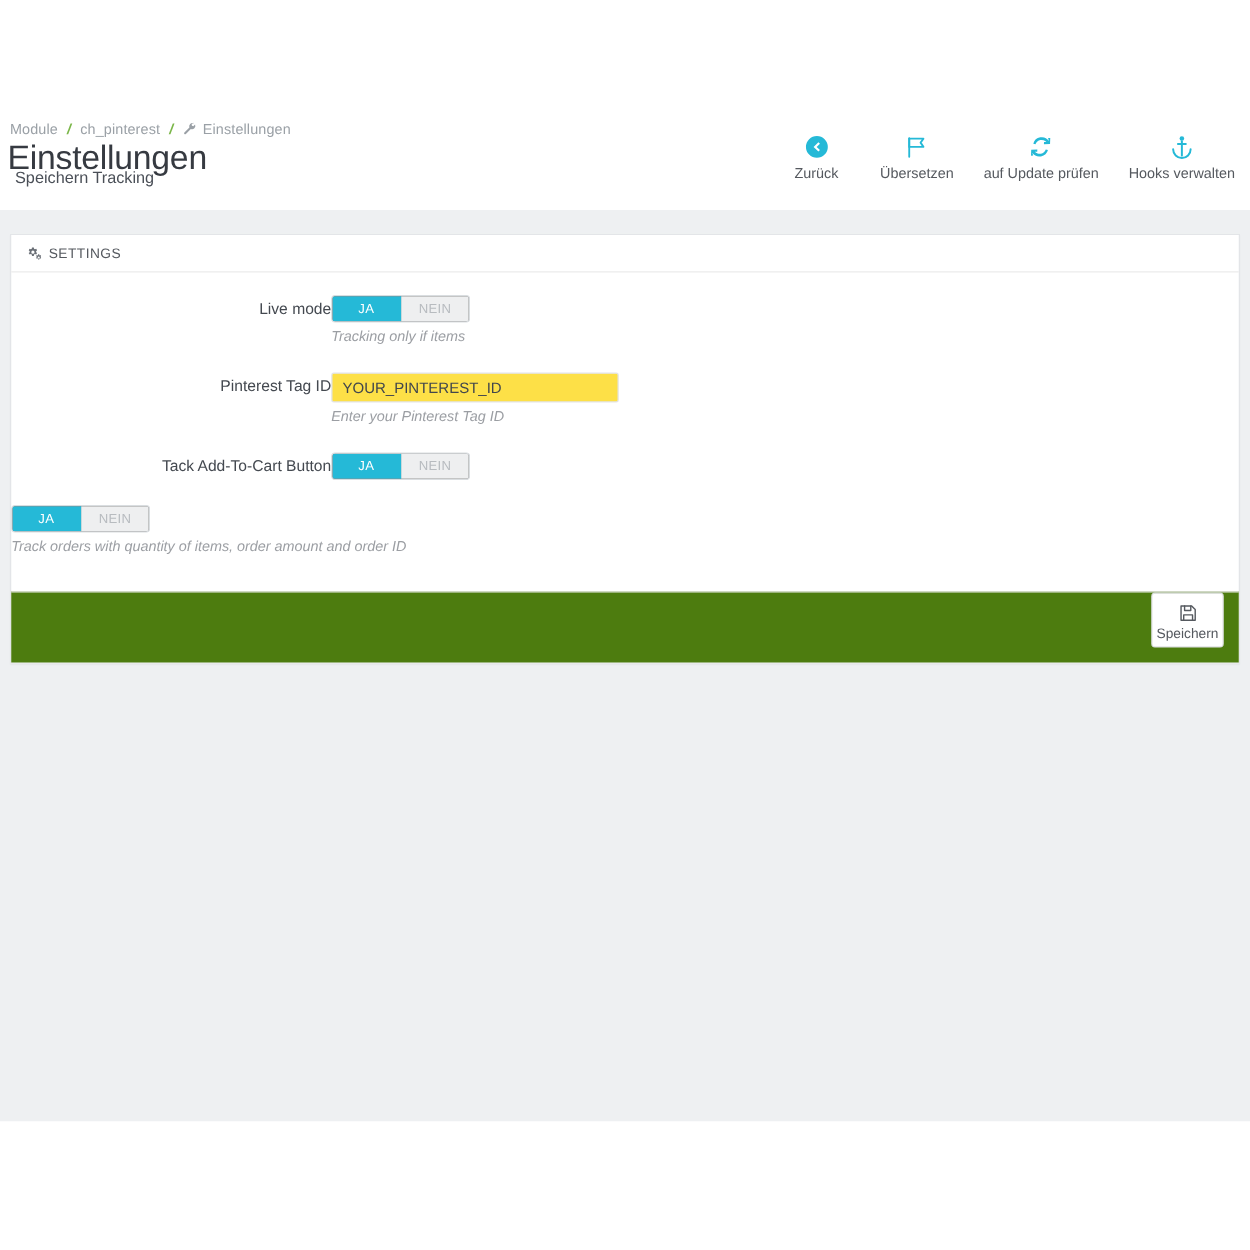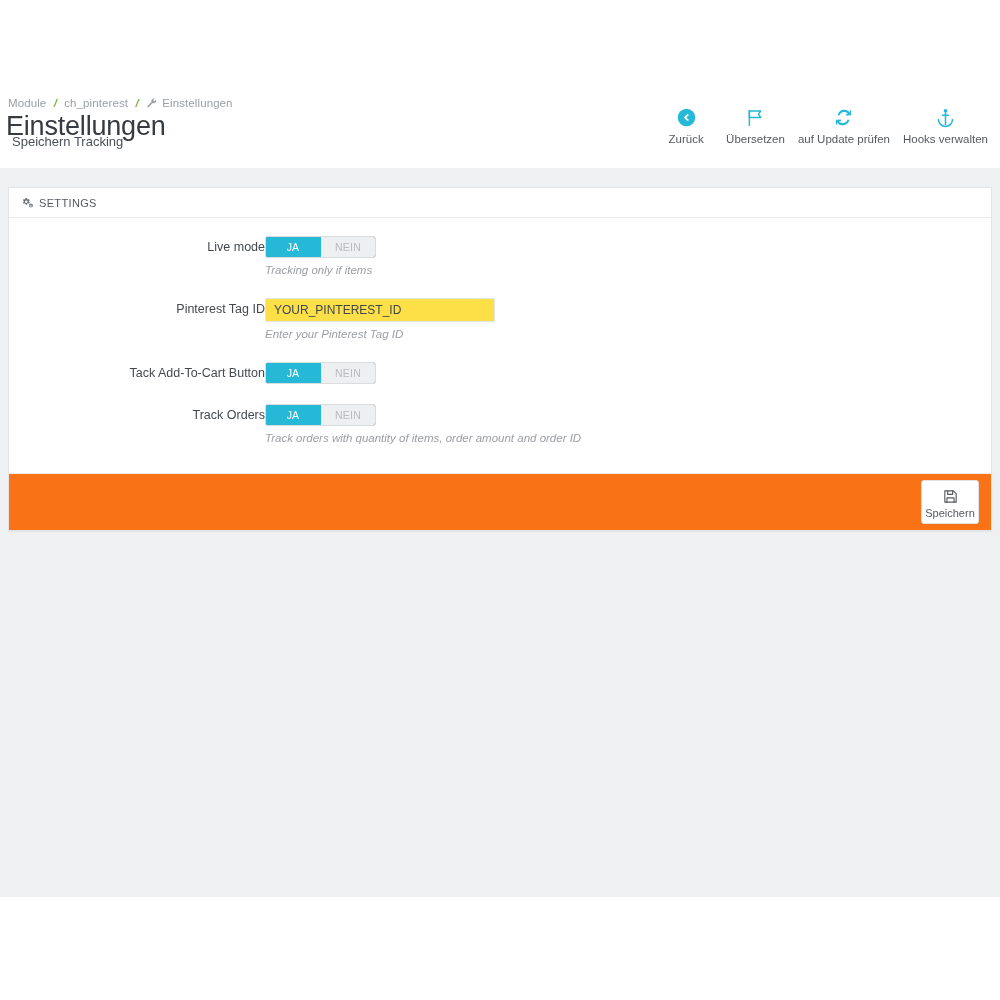--- a/index.html
+++ b/index.html
@@ -84,21 +84,21 @@
     white-space: nowrap;
   }
 
   
   .toolbar {
     position: absolute;
     right: 6px;
     top: 14px;
     display: flex;
     align-items: flex-start;
-    gap: 1px;
+    gap: 12px;
   }
   .tool-btn {
     width: auto;
     min-width: 54px;
     padding: 0 6px;
     text-align: center;
     cursor: pointer;
     user-select: none;
   }
   .tool-ico {
@@ -216,24 +216,24 @@
     font-size: 12px;
     color: #41464d;
     font-family: "Liberation Sans", sans-serif;
     border-radius: 2px;
     outline: none;
   }
 
   
   .panel-foot {
     border-top: 1px solid #ececec;
-    background: #f97316;
+    background: #4d7c0f;
     height: 56px;
     display: flex;
-    align-items: center;
+    align-items: flex-start;
     justify-content: flex-end;
     padding-right: 12px;
   }
   .save-btn {
     border: 1px solid #dfe1e4;
     background: #ffffff;
     border-radius: 3px;
     width: 52px;
     padding: 5px 2px 4px 2px;
     text-align: center;
@@ -362,21 +362,20 @@
         <div class="form-label">Tack Add-To-Cart Button</div>
         <div class="form-control">
           <div class="switch">
             <div class="opt on">JA</div>
             <div class="opt">NEIN</div>
           </div>
         </div>
       </div>
 
       <div class="form-row">
-        <div class="form-label">Track Orders</div>
         <div class="form-control">
           <div class="switch">
             <div class="opt on">JA</div>
             <div class="opt">NEIN</div>
           </div>
           <div class="hint">Track orders with quantity of items, order amount and order ID</div>
         </div>
       </div>
 
     </div>

